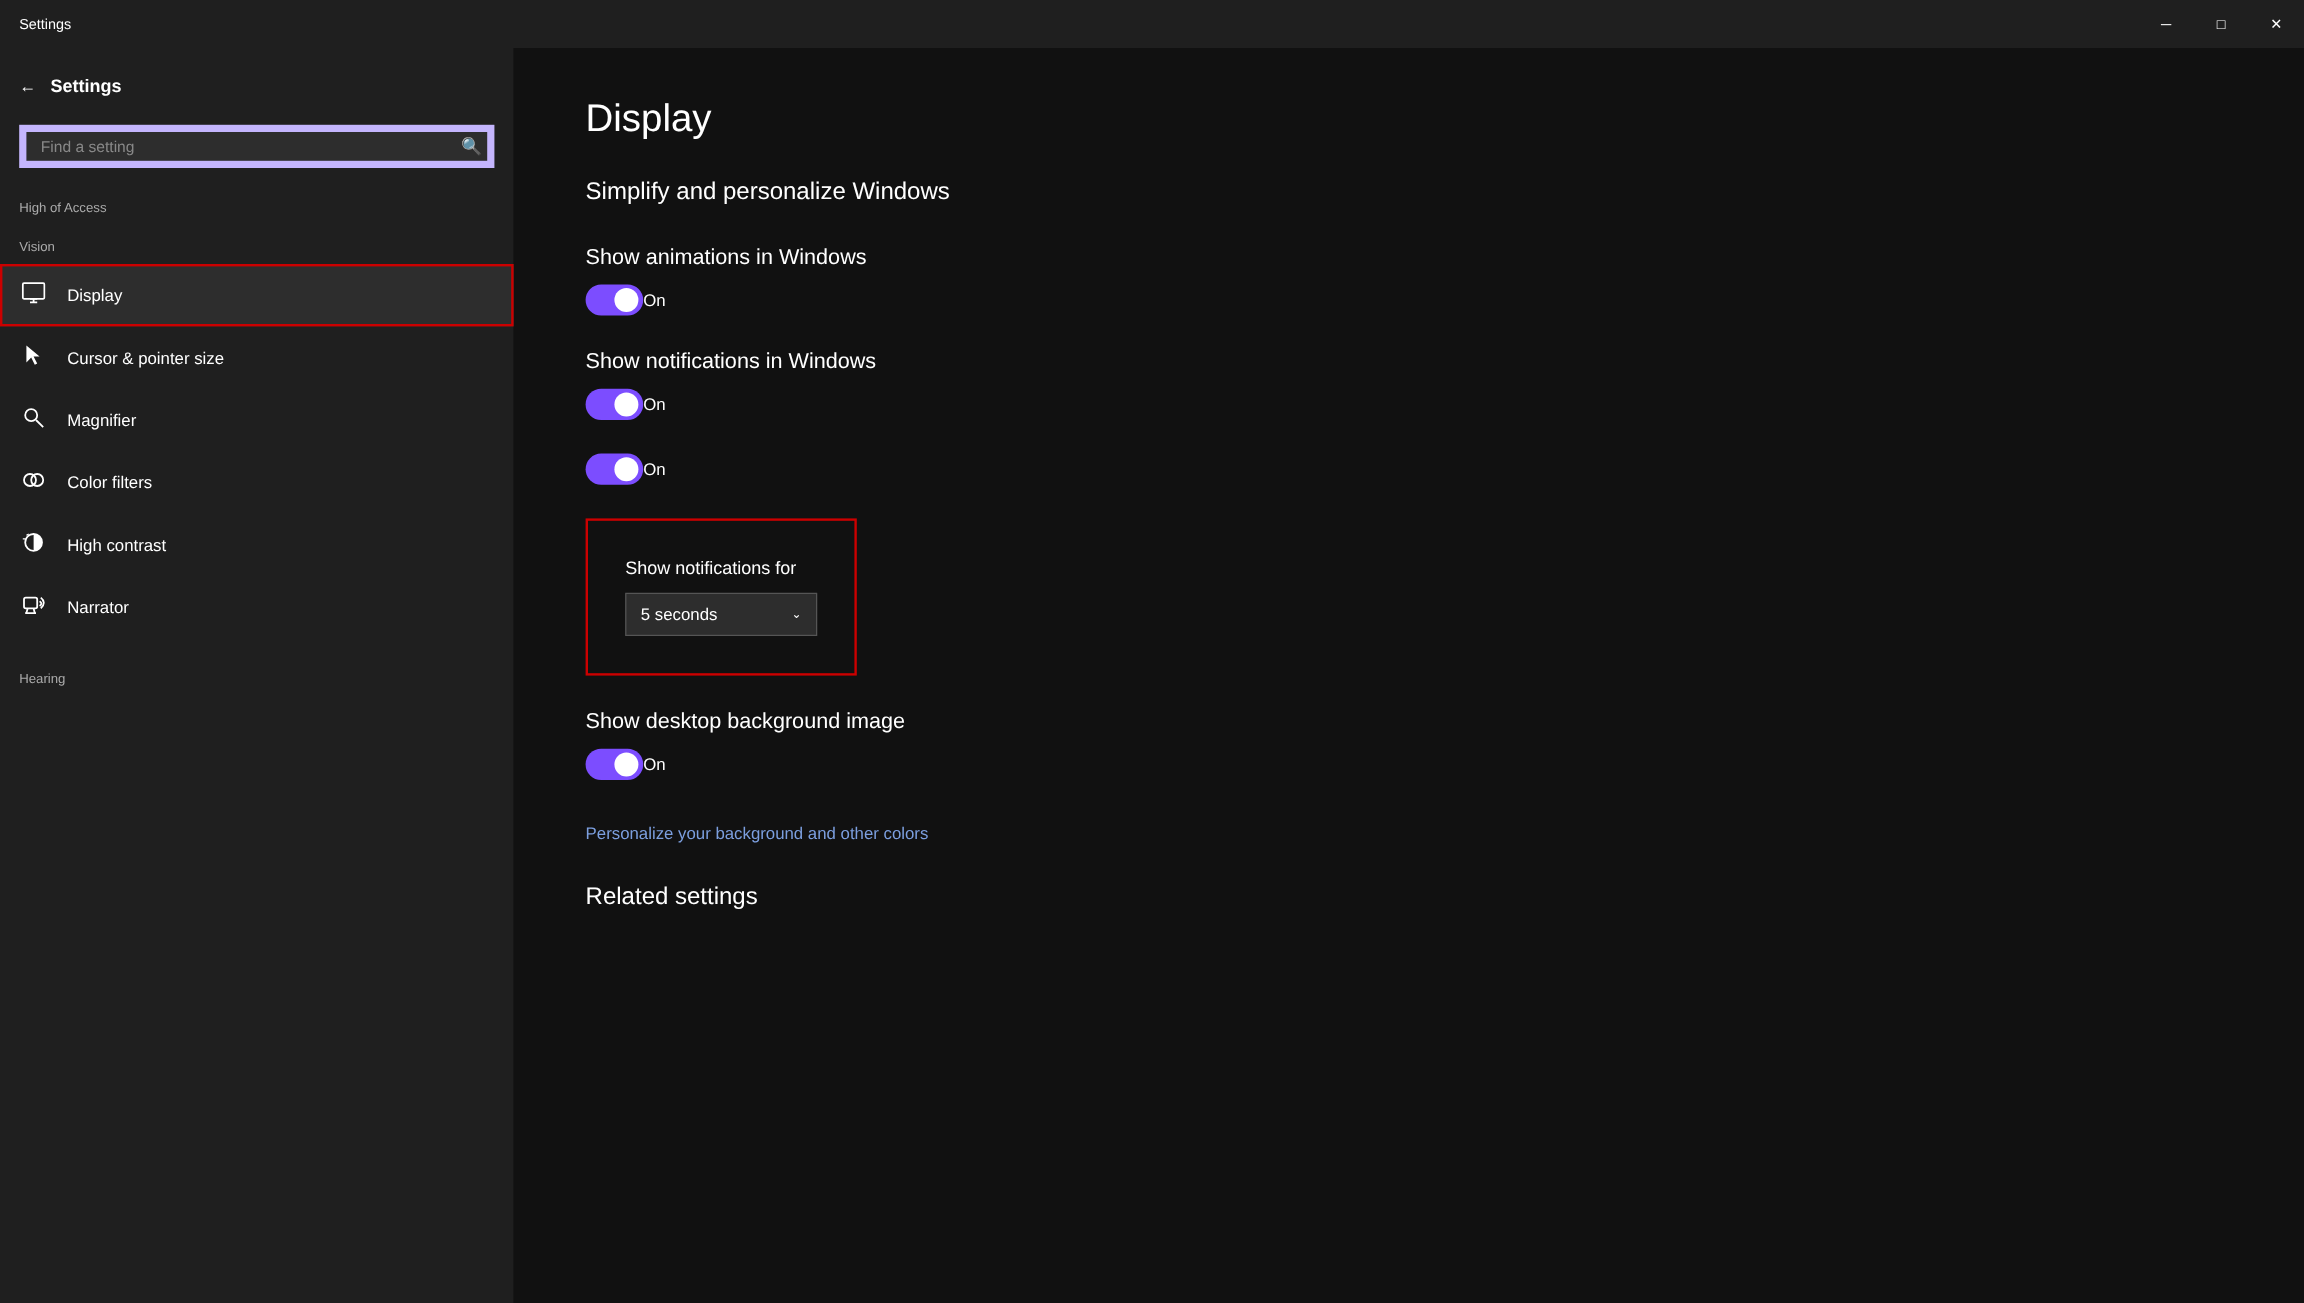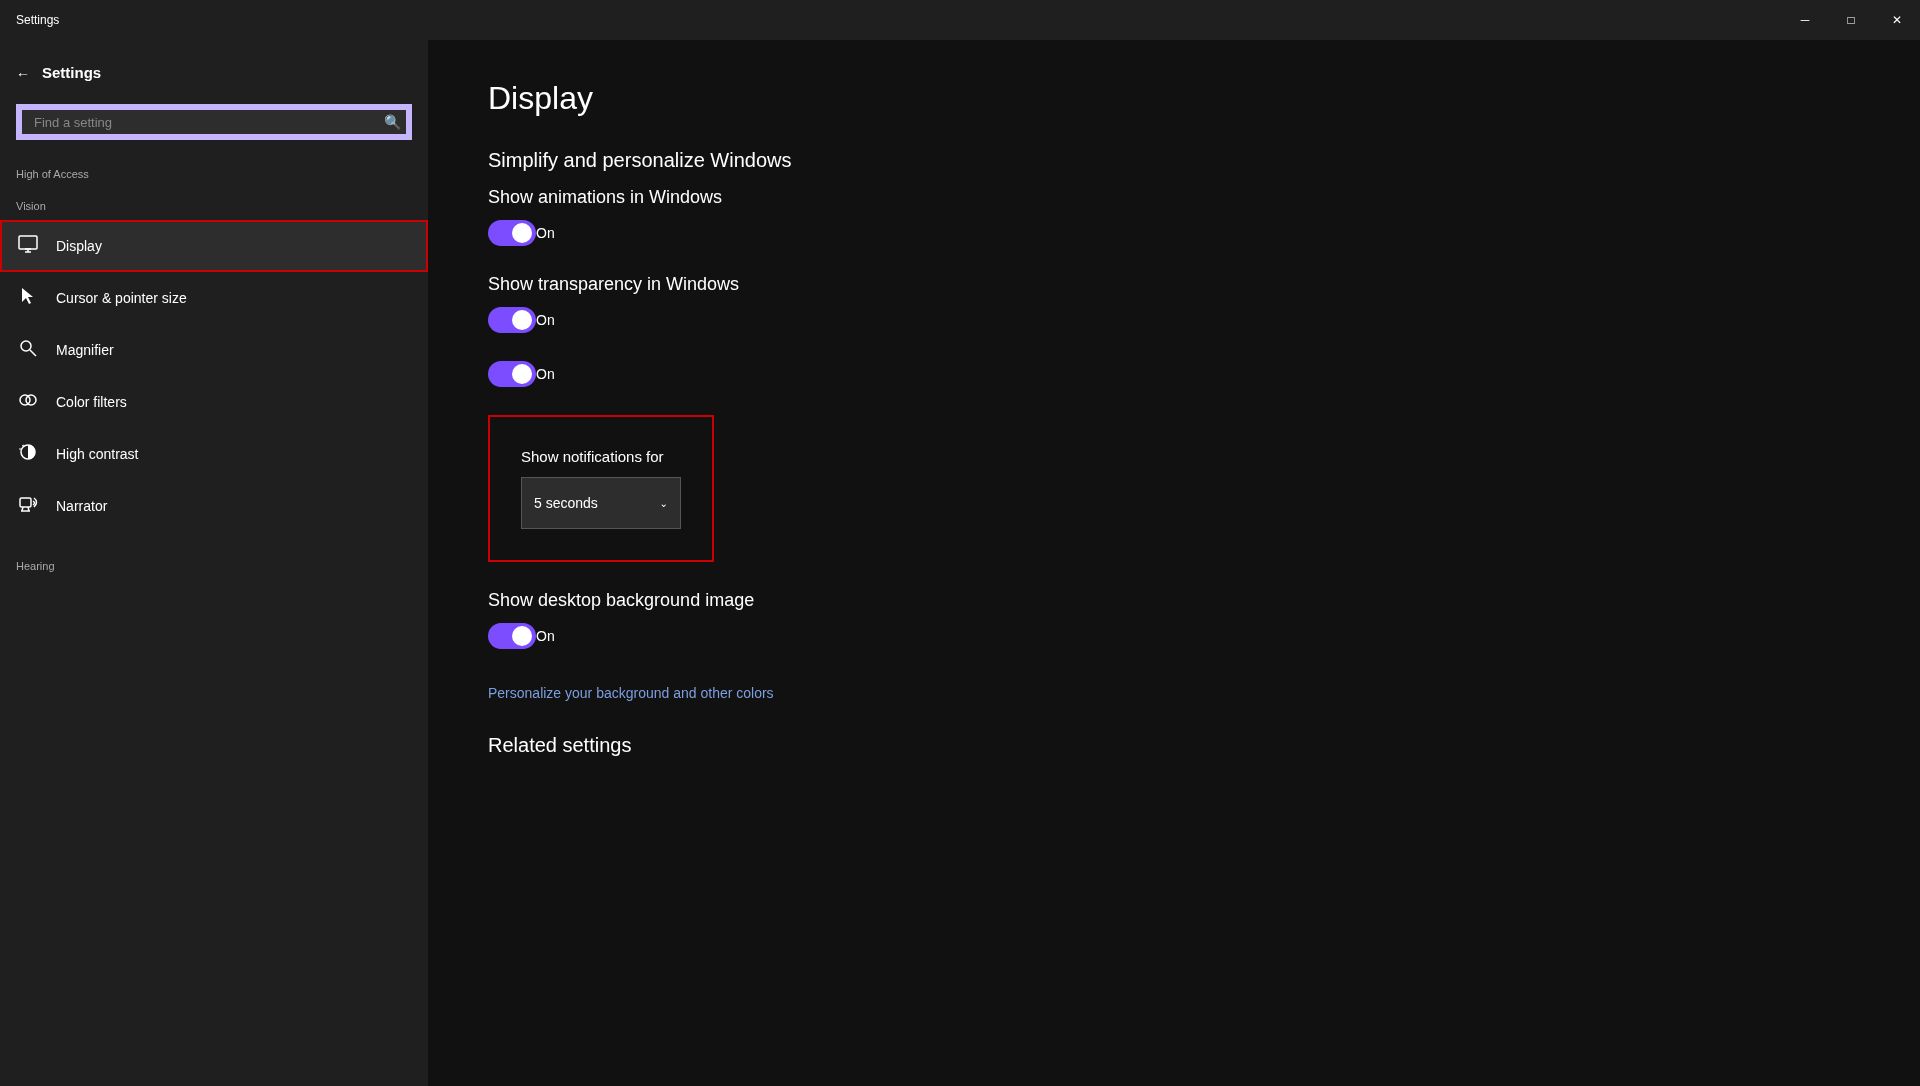--- a/index.html
+++ b/index.html
@@ -172,21 +172,21 @@
       font-size: 32px;
       font-weight: 300;
       color: #ffffff;
       margin-bottom: 32px;
     }
 
     .section-title {
       font-size: 20px;
       font-weight: 400;
       color: #ffffff;
-      margin-bottom: 15px;
+      margin-bottom: 32px;
     }
 
     .setting-item {
       margin-bottom: 28px;
     }
 
     .setting-label {
       font-size: 18px;
       color: #ffffff;
       margin-bottom: 12px;
@@ -238,21 +238,21 @@
       font-size: 15px;
       color: #ffffff;
       margin-bottom: 12px;
     }
 
     .dropdown {
       display: flex;
       align-items: center;
       justify-content: space-between;
       width: 160px;
-      height: 52px;
+      height: 36px;
       background: #2d2d2d;
       border: 1px solid #555;
       padding: 0 12px;
       cursor: pointer;
       font-size: 14px;
       color: #ffffff;
     }
 
     .dropdown-chevron {
       font-size: 10px;
@@ -407,21 +407,21 @@
           <div class="toggle-track">
             <div class="toggle-thumb"></div>
           </div>
         </div>
         <span class="toggle-text">On</span>
       </div>
     </div>
 
     
     <div class="setting-item">
-      <div class="setting-label">Show transparency in Windows</div>
+      <div class="setting-label">Show notifications in Windows</div>
       <div class="toggle-row">
         <div class="toggle">
           <div class="toggle-track">
             <div class="toggle-thumb"></div>
           </div>
         </div>
         <span class="toggle-text">On</span>
       </div>
     </div>
 

